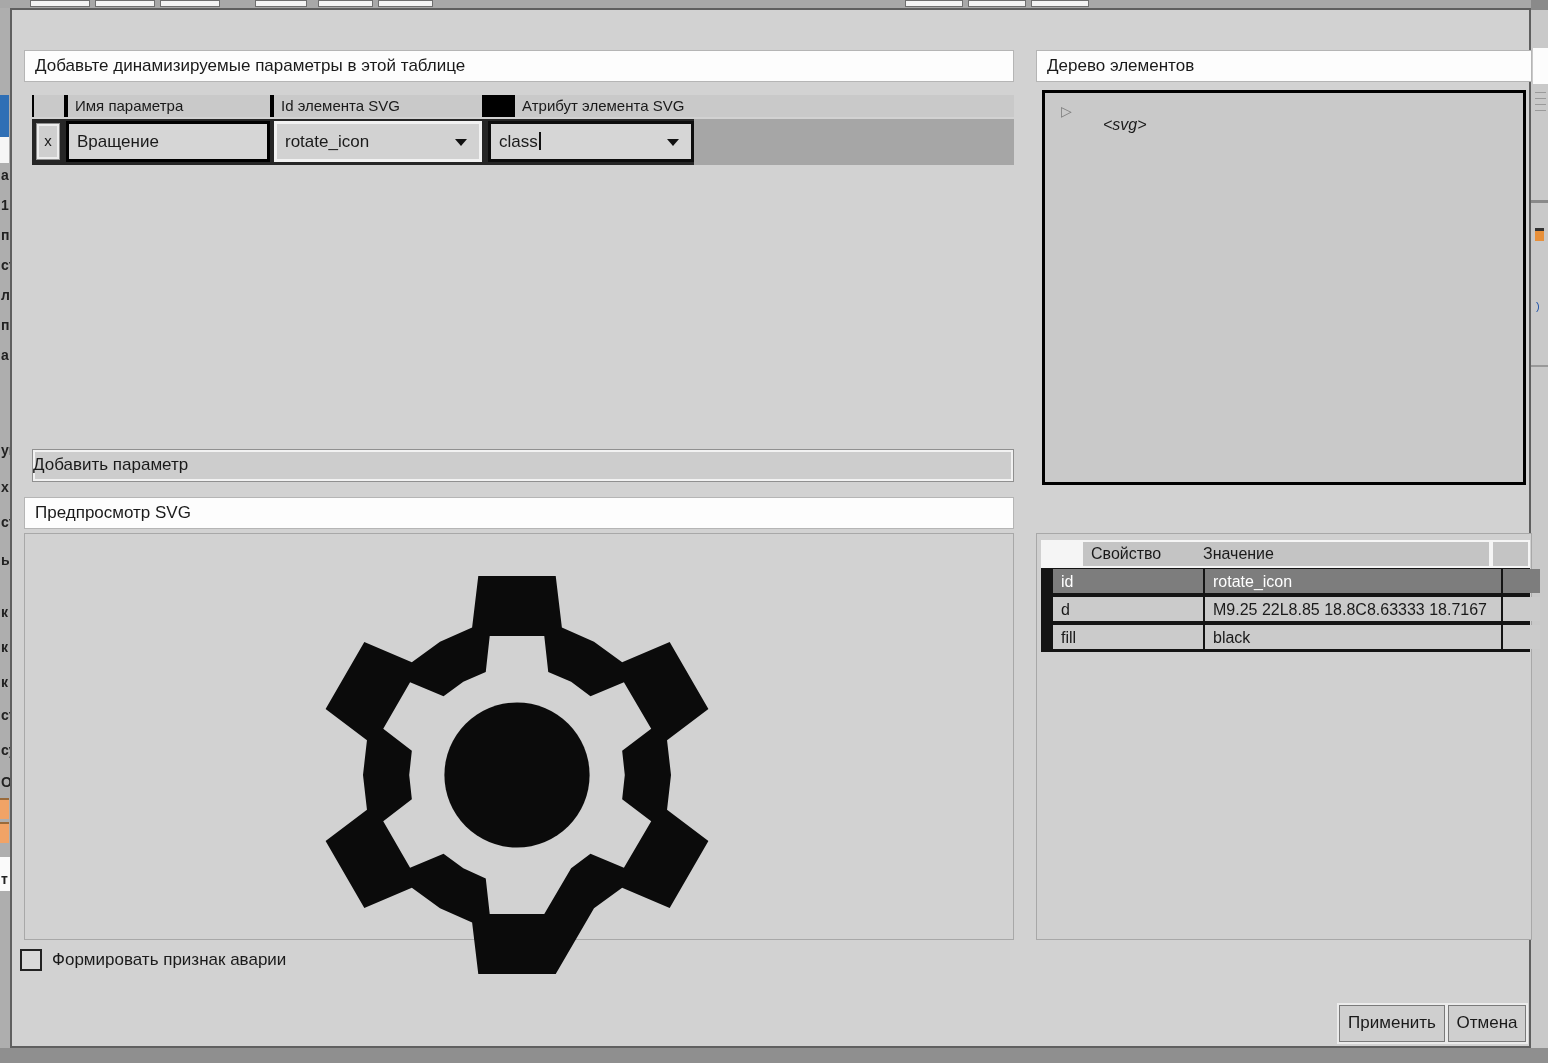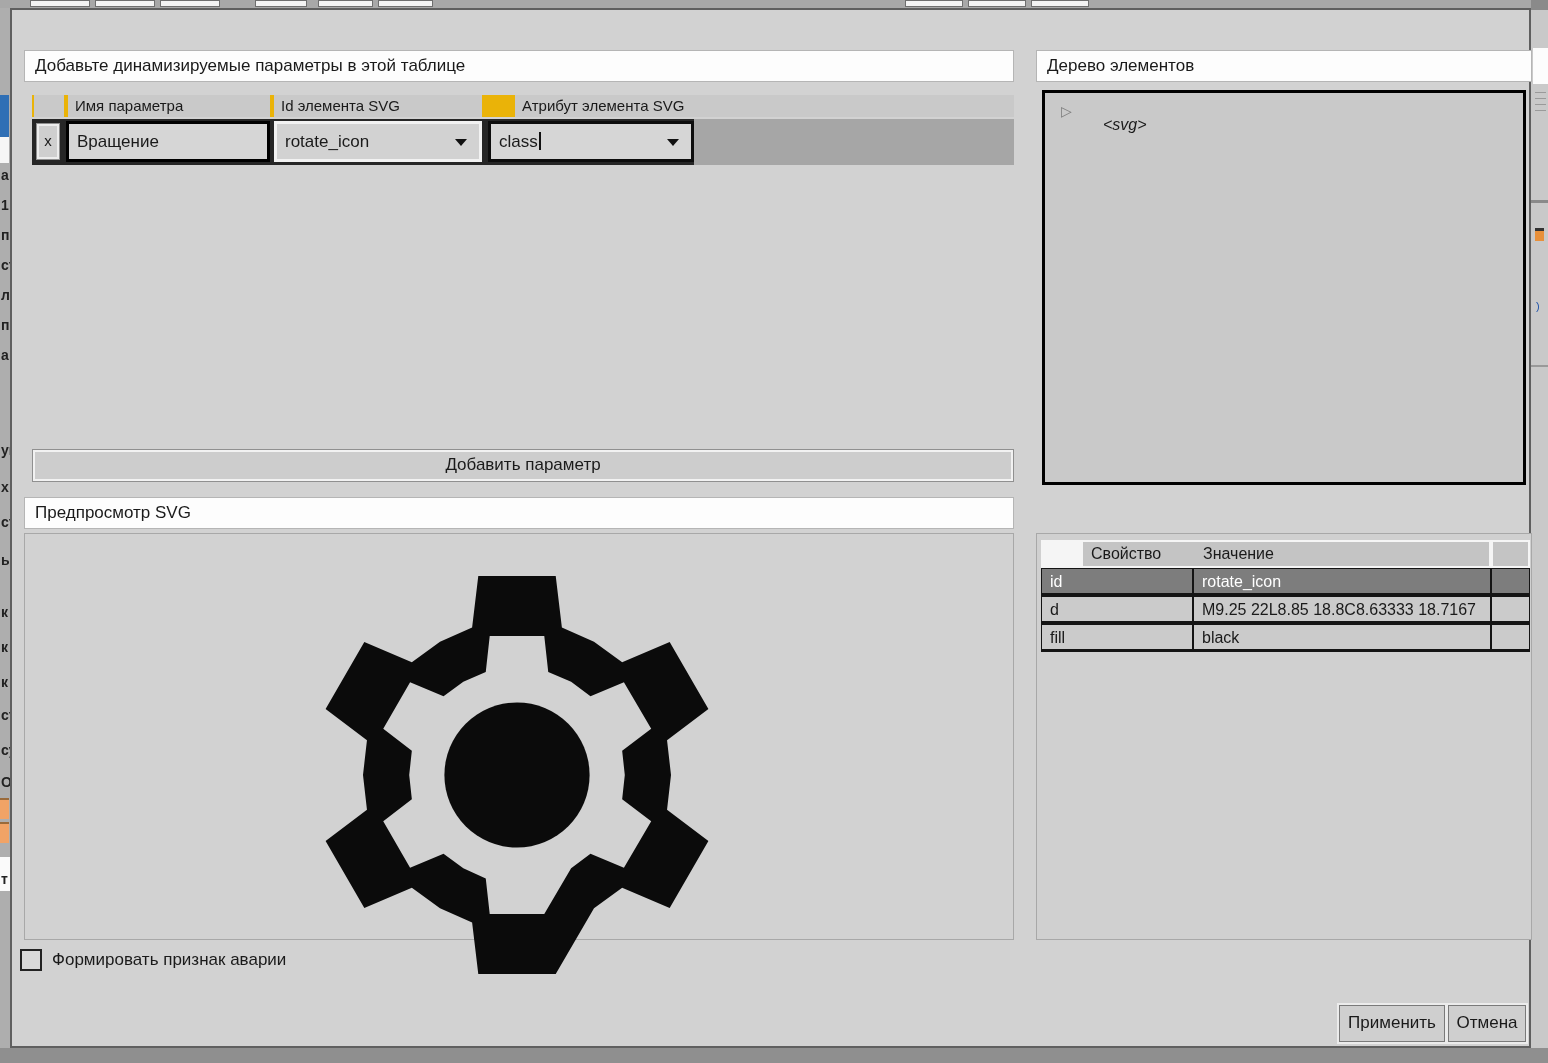--- a/index.html
+++ b/index.html
@@ -42,21 +42,21 @@
   
   .panel { position:absolute; }
   .panel-header { position:absolute; left:0; top:0; width:100%; height:32px; background:#fdfdfd;
                   border:1px solid #b5b5b5; font-size:17px; line-height:30px; padding-left:10px; }
   .p-params  { left:12px;  top:40px;  width:990px; height:440px; }
   .p-tree    { left:1024px; top:40px; width:496px; height:440px; }
   .p-preview { left:12px;  top:487px; width:990px; height:443px; }
   .p-attrs   { left:1024px; top:487px; width:496px; height:443px; }
 
   
-  .col-row { position:absolute; left:8px; top:45px; width:982px; height:22px; background:#eab308; }
+  .col-row { position:absolute; left:8px; top:45px; width:982px; height:22px; background:#000000; }
   .col-cell { position:absolute; top:0; height:22px; background:#c9c9c9; font-size:15px; line-height:21px; padding-left:7px; overflow:hidden; white-space:nowrap; }
   .cc0 { left:2px;   width:30px; }
   .cc1 { left:36px;  width:202px; }
   .cc2 { left:242px; width:208px; }
   .cc3 { left:483px; width:204px; }
   .cc4 { left:666px; width:316px; }
   .data-row { position:absolute; left:8px; top:69px; width:982px; height:46px; border-bottom:2px solid #141414; }
   .row-dark   { position:absolute; left:0; top:0; width:662px; height:46px; background:#262626; }
   .row-filler { position:absolute; left:662px; top:0; width:320px; height:46px; background:#a6a6a6; }
   .del-btn { position:absolute; left:4px; top:4px; width:24px; height:37px; background:#cfcfcf;
@@ -64,42 +64,42 @@
   .cell-input { position:absolute; left:34px; top:2px; width:204px; height:41px; background:#d6d6d6;
                 border:3px solid #000000; font-size:17px; line-height:35px; padding-left:8px; white-space:nowrap; }
   .combo { position:absolute; top:2px; height:41px; background:#d2d2d2; border:3px solid #f2f2f2;
            font-size:17px; line-height:35px; padding-left:8px; white-space:nowrap; }
   .combo-id   { left:242px; width:208px; }
   .combo-attr { left:456px; width:206px; border:3px solid #0d0d0d; background:#d6d6d6; }
   .combo .arrow { position:absolute; right:12px; top:15px; width:0; height:0;
                   border-left:6px solid transparent; border-right:6px solid transparent; border-top:7px solid #111; }
   .caret { display:inline-block; width:2px; height:18px; background:#111; vertical-align:-3px; margin-left:1px; }
   .add-btn { position:absolute; left:8px; top:399px; width:982px; height:33px; background:#cdcdcd;
-             border:1px solid #909090; box-shadow:inset 0 0 0 2px #f2f2f2; font-size:17px; text-align:center; line-height:30px; }
+             border:1px solid #909090; box-shadow:inset 0 0 0 2px #f2f2f2; font-size:17px; text-align:left; line-height:30px; }
 
   
   .tree-box { position:absolute; left:6px; top:40px; width:484px; height:395px; background:#c9c9c9; border:3px solid #000; }
   .tree-item { position:absolute; left:0; top:8px; width:100%; height:26px; }
   .expander { position:absolute; left:16px; top:2px; font-size:14px; color:#7d7d7d; }
   .tree-label { position:absolute; left:58px; top:15px; font-size:16px; font-style:italic; }
 
   
   .preview-area { position:absolute; left:0; top:36px; width:990px; height:407px; background:#d2d2d2; border:1px solid #a8a8a8; }
   .gear-svg { position:absolute; left:272px; top:21px; }
 
   
   .attrs-area { position:absolute; left:0; top:36px; width:496px; height:407px; background:#d0d0d0; border:1px solid #a8a8a8; }
   .attr-header-row { position:absolute; left:4px; top:6px; width:489px; height:28px; background:#f5f5f5; }
   .ah-cell { position:absolute; top:2px; height:24px; background:#c4c4c4; font-size:16px; line-height:23px; padding-left:8px; }
   .ah0 { left:2px;   width:148px;margin-left:40px; }
   .ah1 { left:154px; width:294px; }
   .ah2 { left:452px; width:35px; }
   .attr-body { position:absolute; left:4px; top:34px; width:489px; height:84px; background:#141414; }
   .attr-row { position:absolute; left:0; width:489px; height:26px; }
-  .ar-cell { position:absolute; top:0; height:24px; background:#cbcbcb; font-size:16px; line-height:25px; padding-left:8px; overflow:hidden; white-space:nowrap; }
+  .ar-cell { position:absolute; top:0; height:24px; background:#cbcbcb; font-size:16px; line-height:25px; padding-left:8px; overflow:hidden; white-space:nowrap;margin-left:11px; }
   .arc0 { left:1px;   width:150px; }
   .arc1 { left:153px; width:296px; }
   .arc2 { left:451px; width:37px; }
   .attr-row.selected .ar-cell { background:#7d7d7d; color:#fff; }
   .r0 { top:1px; } .r1 { top:29px; } .r2 { top:57px; }
 
   
   .checkbox { position:absolute; left:8px; top:939px; width:22px; height:22px; background:#d9d9d9; border:2px solid #222; }
   .checkbox-label { position:absolute; left:40px; top:940px; font-size:17px; }
   .footer-btn { position:absolute; top:995px; height:37px; background:#cfcfcf; border:1px solid #7a7a7a;

